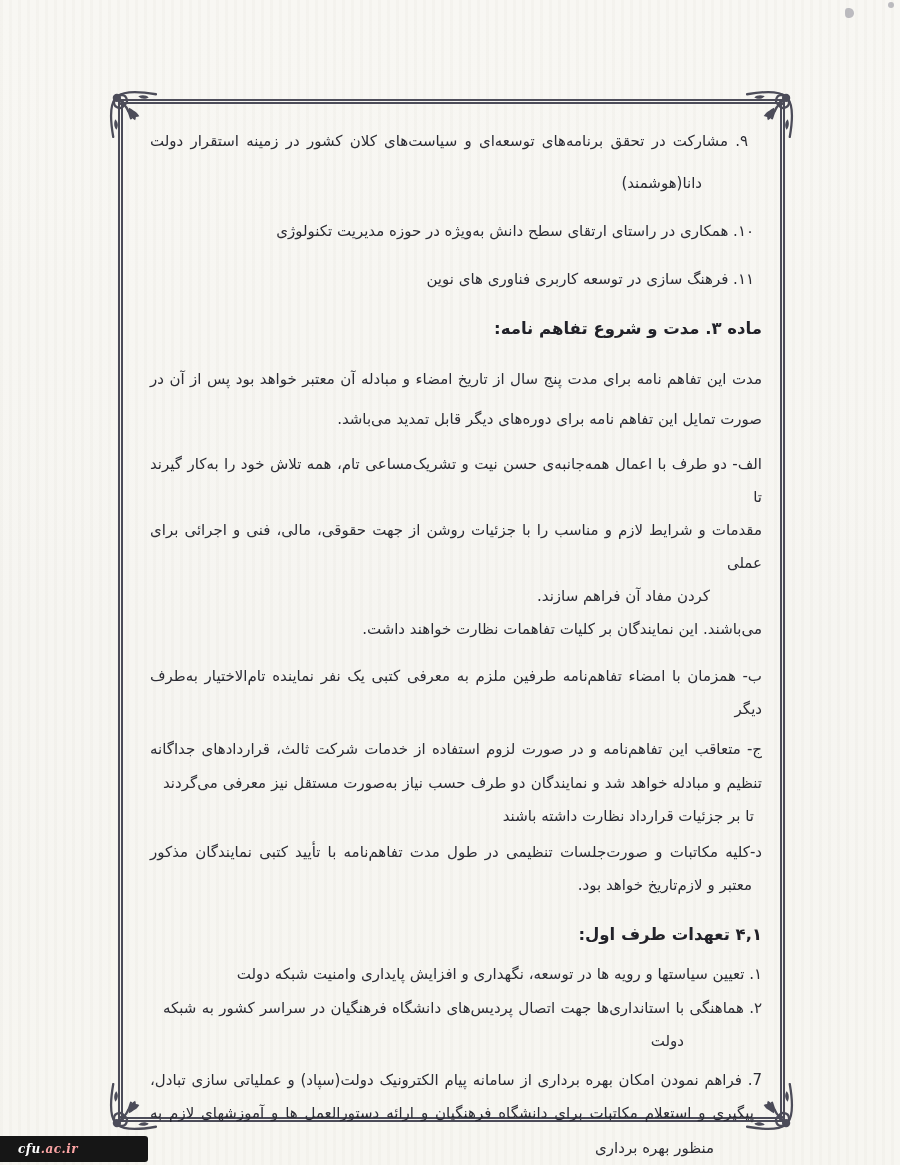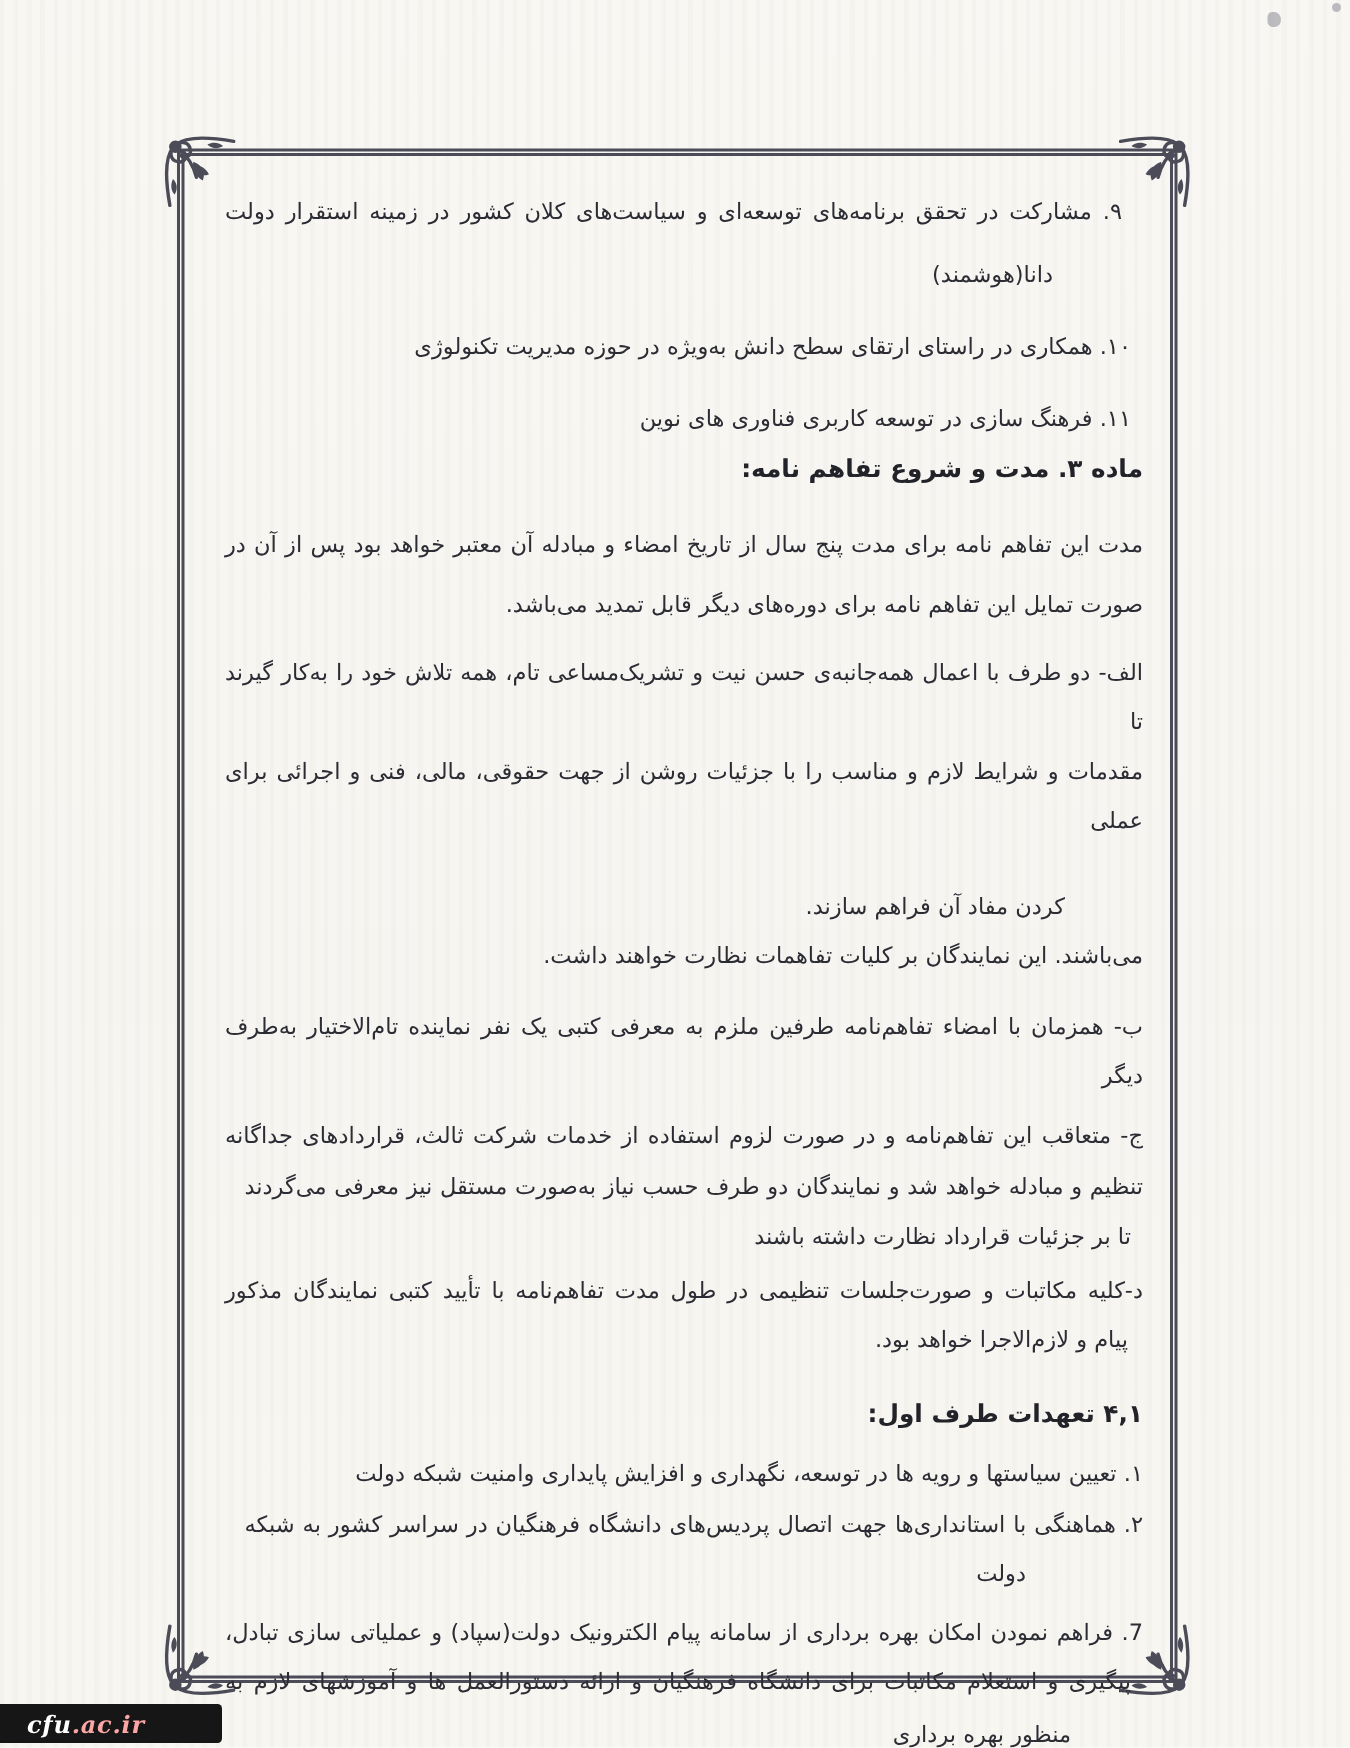--- a/index.html
+++ b/index.html
@@ -26,34 +26,34 @@
     direction:rtl;unicode-bidi:embed;
     color:#2c2c34;
     font-size:15px;line-height:33px;
     padding-top:7px;
   }
   .ln{min-height:33px;white-space:normal;}
   .just{text-align:justify;text-align-last:justify;}
   .h{font-weight:bold;font-size:16.5px;color:#222229;}
   .ind8{padding-right:8px;}   .ind10{padding-right:10px;}
   .ind14{padding-right:14px;} .ind48{padding-right:48px;}
-  .ind52{padding-right:52px;margin-top:24px;} .ind60{padding-right:60px;}
+  .ind52{padding-right:52px;} .ind60{padding-right:60px;}
   .ind78{padding-right:78px;}
   .mt1{margin-top:1px;margin-left:13px;} .mt2{margin-top:2px;} .mt3{margin-top:3px;}
-  .mt4{margin-top:0;} .mt5{margin-top:15px;} .mt6{margin-top:6px;}
+  .mt4{margin-top:16px;} .mt5{margin-top:15px;} .mt6{margin-top:6px;}
   .mt7{margin-top:7px;} .mt8{margin-top:8px;} .mt9{margin-top:9px;}
   .mt12{margin-top:12px;} .mt14{margin-top:14px;} .mt16{margin-top:16px;}
   .mt18{margin-top:18px;}
   .watermark{
     position:absolute;left:0;top:1136px;height:26px;min-width:148px;
     background:#161616;border-radius:0 3px 3px 0;
     display:flex;align-items:center;justify-content:flex-start;
     padding:0 14px 0 18px;box-sizing:border-box;
     font-family:"DejaVu Serif",serif;font-style:italic;font-weight:bold;
-    font-size:16px;letter-spacing:0.5px;
+    font-size:12px;letter-spacing:0.5px;
   }
   .wm-cfu{color:#ffffff;}
   .wm-acir{color:#fca5a5;}
   .speck{position:absolute;background:#8b8b96;opacity:0.55;}
   .speck1{left:845px;top:8px;width:9px;height:10px;border-radius:40% 60% 55% 45%;}
   .speck2{left:888px;top:2px;width:6px;height:6px;border-radius:50%;}
 </style>
 </head>
 <body>
 
@@ -137,21 +137,21 @@
   <div class="ln mt7">صورت تمایل این تفاهم نامه برای دوره‌های دیگر قابل تمدید می‌باشد.</div>
   <div class="ln just mt12">الف- دو طرف با اعمال همه‌جانبه‌ی حسن نیت و تشریک‌مساعی تام، همه تلاش خود را به‌کار گیرند تا</div>
   <div class="ln just">مقدمات و شرایط لازم و مناسب را با جزئیات روشن از جهت حقوقی، مالی، فنی و اجرائی برای عملی</div>
   <div class="ln ind52">کردن مفاد آن فراهم سازند.</div>
   <div class="ln">می‌باشند. این نمایندگان بر کلیات تفاهمات نظارت خواهند داشت.</div>
   <div class="ln just mt14">ب- همزمان با امضاء تفاهم‌نامه طرفین ملزم به معرفی کتبی یک نفر نماینده تام‌الاختیار به‌طرف دیگر</div>
   <div class="ln just mt7">ج- متعاقب این تفاهم‌نامه و در صورت لزوم استفاده  از خدمات شرکت ثالث، قراردادهای جداگانه</div>
   <div class="ln just mt1">تنظیم و مبادله خواهد شد و نمایندگان دو طرف  حسب نیاز به‌صورت مستقل نیز معرفی می‌گردند</div>
   <div class="ln ind8">تا بر جزئیات قرارداد نظارت داشته باشند</div>
   <div class="ln just mt3">د-کلیه مکاتبات و صورت‌جلسات تنظیمی در طول مدت تفاهم‌نامه با تأیید کتبی نمایندگان مذکور</div>
-  <div class="ln ind10">پیام و لازم‌الاجرا خواهد بود.</div>
+  <div class="ln ind10">معتبر و لازم‌تاریخ خواهد بود.</div>
   <div class="ln h mt16">۴,۱ تعهدات طرف اول:</div>
   <div class="ln mt7">۱. تعیین سیاستها و رویه ها در توسعه، نگهداری و  افزایش پایداری وامنیت شبکه دولت</div>
   <div class="ln just mt1">۲. هماهنگی با استانداری‌ها جهت اتصال پردیس‌های دانشگاه فرهنگیان در سراسر کشور به شبکه</div>
   <div class="ln ind78">دولت</div>
   <div class="ln just mt6">7. فراهم نمودن امکان بهره برداری از سامانه پیام الکترونیک دولت(سپاد) و عملیاتی سازی تبادل،</div>
   <div class="ln just ind8">پیگیری و استعلام مکاتبات برای دانشگاه فرهنگیان و ارائه دستورالعمل ها و آموزشهای لازم به</div>
   <div class="ln ind48 mt2">منظور بهره برداری</div>
 </div>
 
 <div class="watermark">

